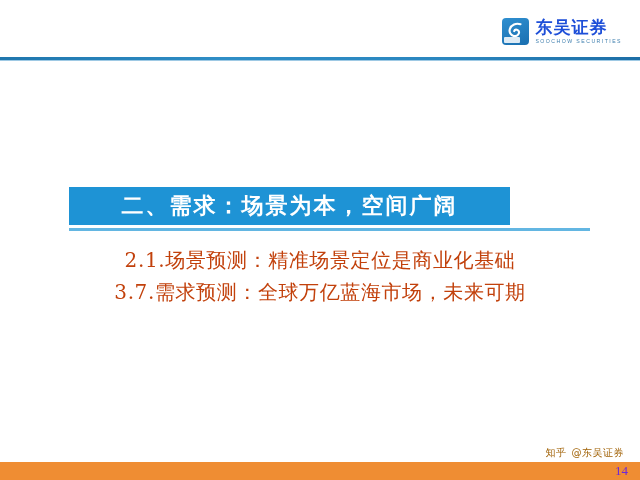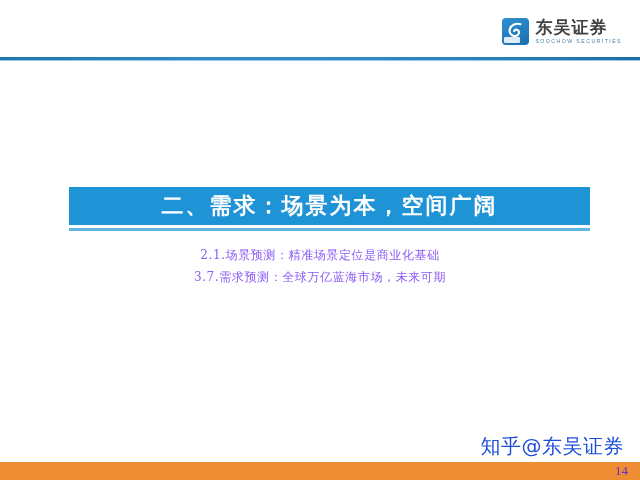--- a/index.html
+++ b/index.html
@@ -61,21 +61,21 @@
   }
   .logo-text {
     display: flex;
     flex-direction: column;
     justify-content: center;
     line-height: 1;
   }
   .logo-cn {
     font-size: 17px;
     font-weight: bold;
-    color: #404040;
+    color: #1d4ed8;
     letter-spacing: 1px;
     font-family: "DejaVu Sans", "Liberation Sans", sans-serif;
   }
   .logo-en {
     margin-top: 3px;
     font-size: 5.2px;
     color: #3f7fae;
     letter-spacing: 1.45px;
     font-family: "Liberation Sans", sans-serif;
   }
@@ -95,21 +95,21 @@
     width: 640px;
     height: 1px;
     background: #9ec9e4;
   }
 
   
   .banner {
     position: absolute;
     left: 69px;
     top: 187px;
-    width: 521px;
+    width: 441px;
     height: 38px;
     background: #1e93d5;
     display: flex;
     align-items: center;
     justify-content: center;
   }
   .banner-title {
     color: #ffffff;
     font-size: 22px;
     font-weight: bold;
@@ -131,36 +131,37 @@
     position: absolute;
     left: 0;
     top: 247px;
     width: 640px;
     display: flex;
     flex-direction: column;
     align-items: center;
     gap: 5px;
   }
   .sub-item {
-    font-size: 12px;
-    color: #8b5cf6;
+    font-size: 20px;
+    color: #c2410c;
     letter-spacing: .6px;
     font-family: "DejaVu Serif", "Liberation Serif", serif;
     white-space: nowrap;
   }
 
   
   .watermark {
     position: absolute;
     right: 16px;
     bottom: 20px;
     display: flex;
     align-items: center;
-    color: #1d4ed8;
-    font-size: 20px;
+    gap: 5px;
+    color: #a16207;
+    font-size: 10px;
     font-family: "DejaVu Sans", "Liberation Sans", sans-serif;
     white-space: nowrap;
     user-select: none;
   }
   .watermark .wm-brand { letter-spacing: .5px; }
   .watermark .wm-handle { letter-spacing: .5px; }
 
   
   .footer-bar {
     position: absolute;

